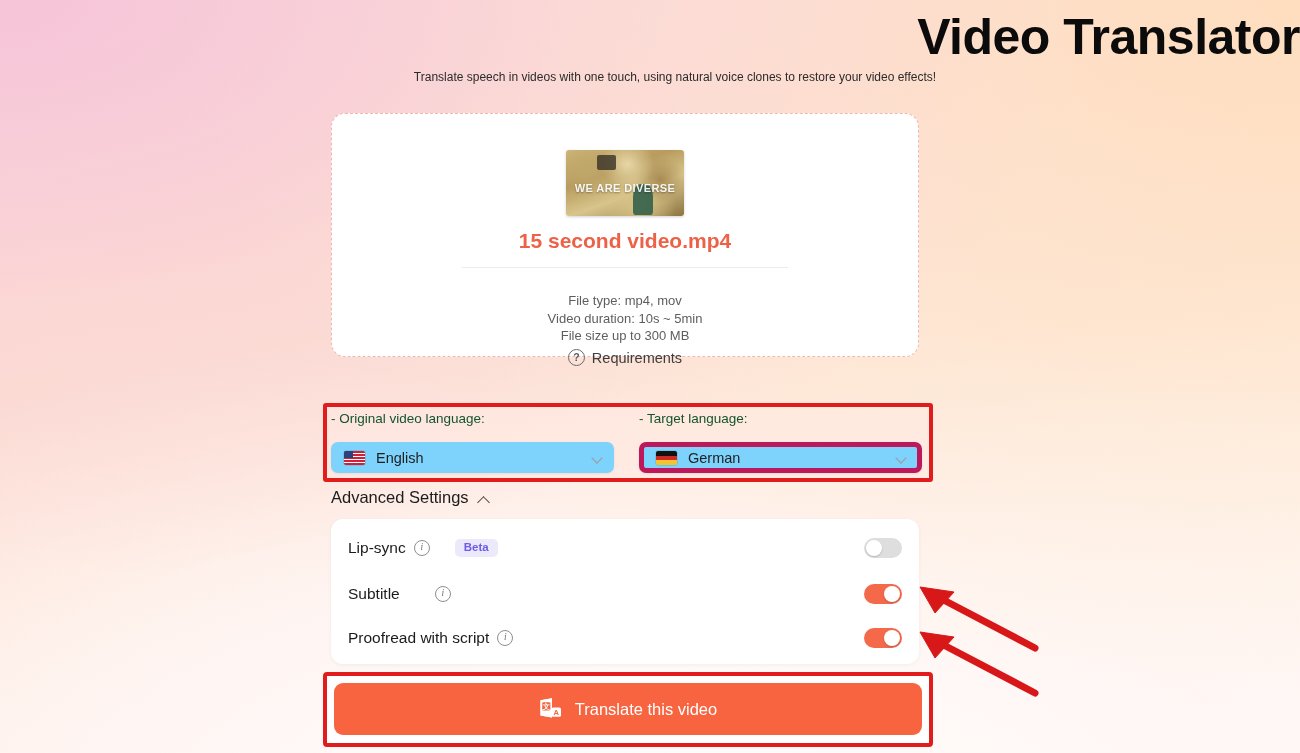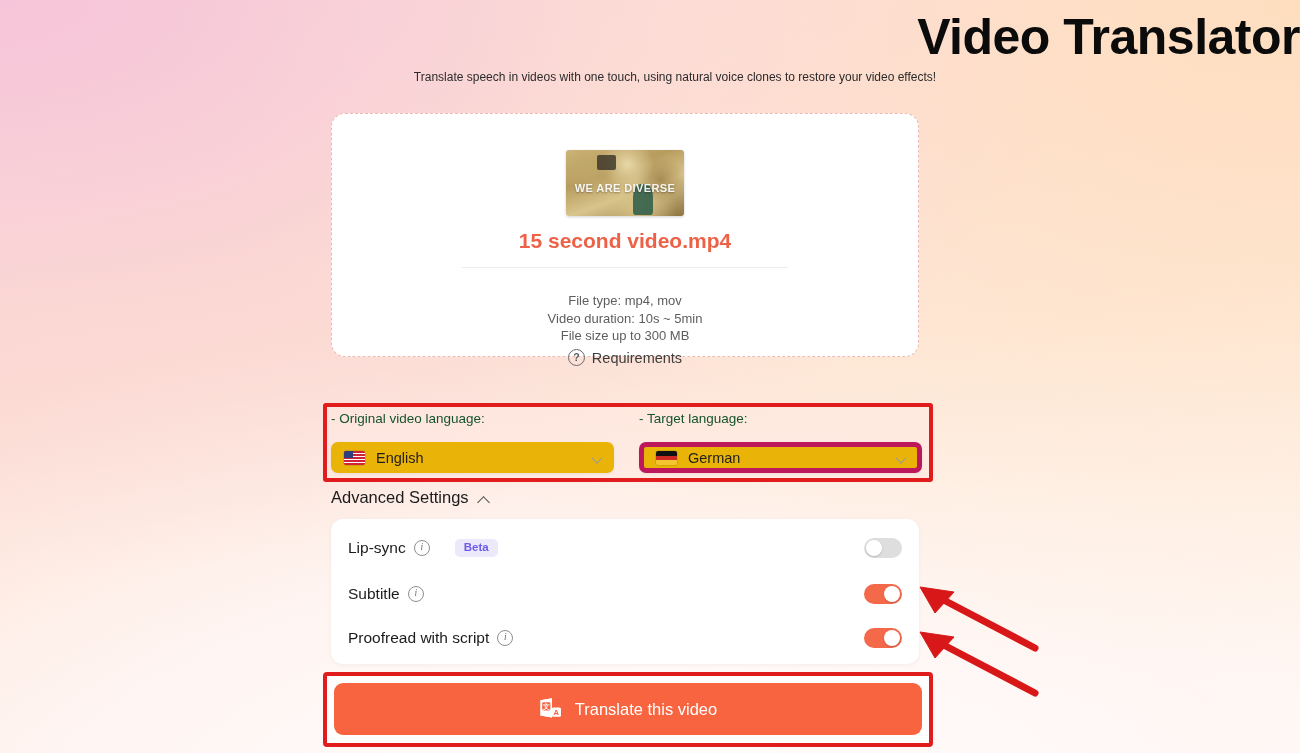--- a/index.html
+++ b/index.html
@@ -191,21 +191,21 @@
   .lang-group { position: absolute; }
   .lang-label {
     font-size: 13.5px;
     color: #14532d;
     margin-bottom: 5px;
     white-space: nowrap;
   }
   .select {
     width: 283px;
     height: 31px;
-    background: #eab308;
+    background: #7dd3fc;
     border-radius: 7px;
     display: flex;
     align-items: center;
     padding: 0 10px 0 12px;
     box-sizing: border-box;
     box-shadow: 0 1px 3px rgba(0,0,0,0.07);
     border: 1px solid transparent;
     cursor: pointer;
     margin-top: 16px;
   }
@@ -303,21 +303,21 @@
   }
   .opt-row {
     position: absolute;
     left: 17px;
     right: 17px;
     height: 40px;
     display: flex;
     align-items: center;
   }
   .opt-row:nth-of-type(1) { top: 9px; }
-  .opt-row:nth-of-type(2) { top: 55px; }
+  .opt-row:nth-of-type(2) { top: 55px; gap: 27px; }
   .opt-row:nth-of-type(3) { top: 99px; }
   .opt-label {
     font-size: 15.5px;
     color: #1b1b1b;
     white-space: nowrap;
   }
   .i-icon {
     width: 14px; height: 14px;
     border: 1.3px solid #8e8e8e;
     border-radius: 50%;

